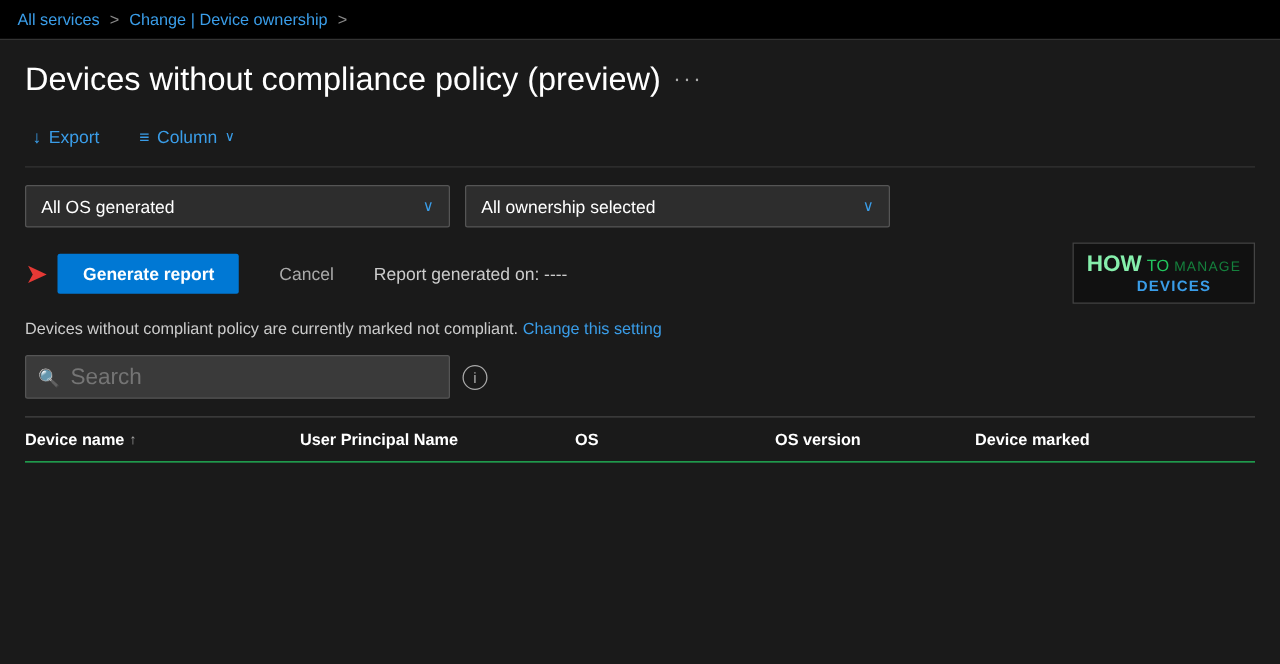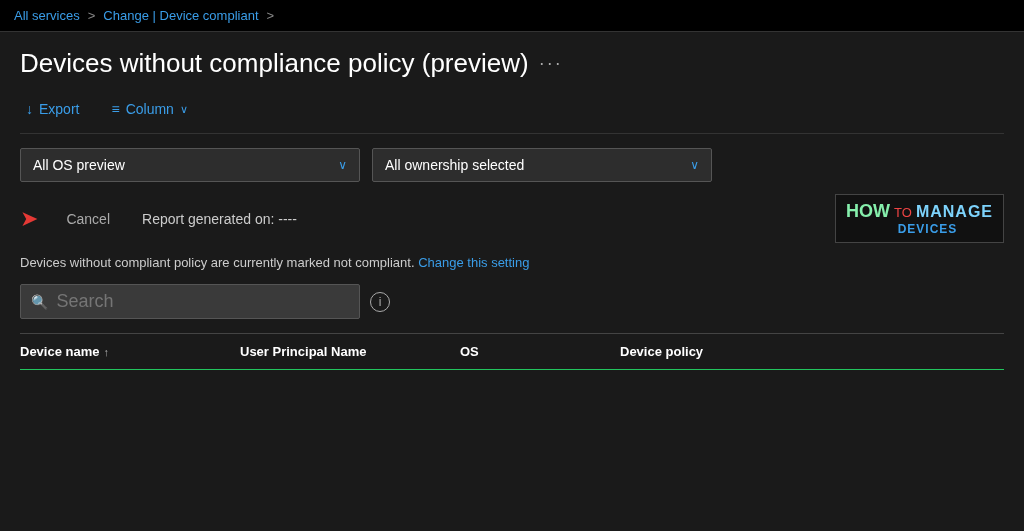--- a/index.html
+++ b/index.html
@@ -142,23 +142,23 @@
       flex-direction: column;
       align-items: center;
       font-family: Arial, sans-serif;
     }
     .watermark-how {
       font-size: 18px;
       font-weight: bold;
       color: #86efac;
     }
     .watermark-manage {
-      font-size: 16px;
-      font-weight: bold;
-      color: #7dd3fc;
+      font-size: 11px;
+      font-weight: normal;
+      color: #15803d;
       letter-spacing: 1px;
     }
     .watermark-devices {
       font-size: 12px;
       font-weight: bold;
       color: #3a9de8;
       letter-spacing: 1px;
       margin-left: 16px;
     }
     .notice-text {
@@ -240,21 +240,21 @@
   </style>
 </head>
 <body>
 
 <div class="top-bar">
   <a class="breadcrumb-link">All services</a>
   <span class="breadcrumb-sep">&gt;</span>
   <a class="breadcrumb-link">
     <span>Change</span>
     <span> | </span>
-    <span>Device compliant</span>
+    <span>Device ownership</span>
   </a>
   <span class="breadcrumb-sep">&gt;</span>
 </div>
 
 <div class="main-content">
 
   <div class="page-title">
     <span>Devices without compliance policy (preview)</span>
     <button class="ellipsis-btn">···</button>
   </div>
@@ -266,41 +266,42 @@
     </button>
     <button class="toolbar-btn">
       <span>≡</span>
       <span>Column</span>
       <span style="font-size:11px;">∨</span>
     </button>
   </div>
 
   <div class="filter-row">
     <div class="filter-select">
-      <span>All OS preview</span>
+      <span>All OS generated</span>
       <span class="chevron">∨</span>
     </div>
     <div class="filter-select">
       <span>All ownership selected</span>
       <span class="chevron">∨</span>
     </div>
   </div>
 
   <div class="action-row">
     <span class="arrow-indicator">➤</span>
+    <button class="generate-btn">Generate report</button>
     <button class="cancel-btn">Cancel</button>
     <div class="report-generated">
       <span>Report generated on:</span>
       <span>----</span>
     </div>
     <div class="watermark">
       <div class="watermark-box">
         <div style="display:flex;gap:4px;align-items:baseline;">
           <span class="watermark-how">HOW</span>
-          <span style="color:#ef4444;font-size:13px;">TO</span>
+          <span style="color:#22c55e;font-size:13px;">TO</span>
           <span class="watermark-manage">MANAGE</span>
         </div>
         <span class="watermark-devices">DEVICES</span>
       </div>
     </div>
   </div>
 
   <div class="notice-text">
     <span>Devices without compliant policy are currently marked not compliant.</span>
     <a class="notice-link"> <span>Change this setting</span></a>
@@ -319,17 +320,20 @@
       <span>Device name</span>
       <span class="sort-arrow">↑</span>
     </div>
     <div class="th">
       <span>User Principal Name</span>
     </div>
     <div class="th">
       <span>OS</span>
     </div>
     <div class="th">
-      <span>Device policy</span>
+      <span>OS version</span>
+    </div>
+    <div class="th">
+      <span>Device marked</span>
     </div>
   </div>
 
 </div>
 
 </body></html>

